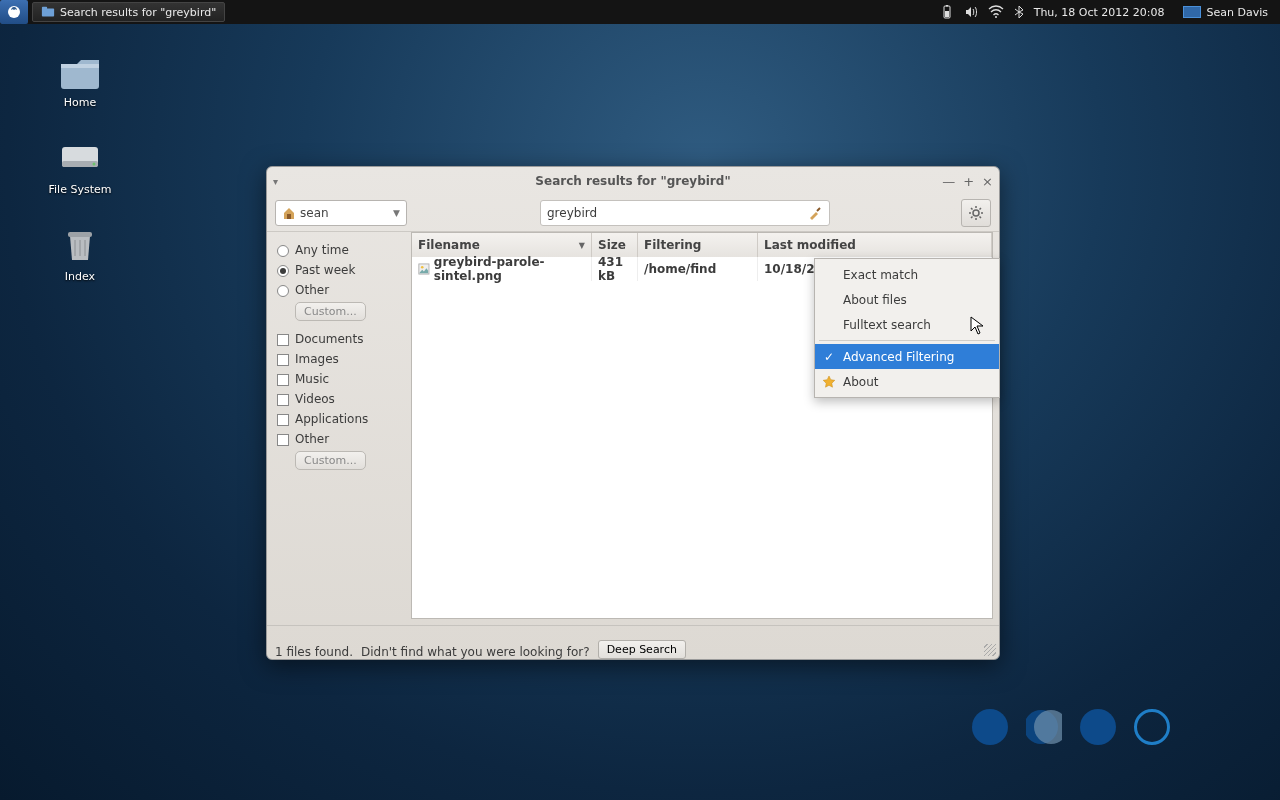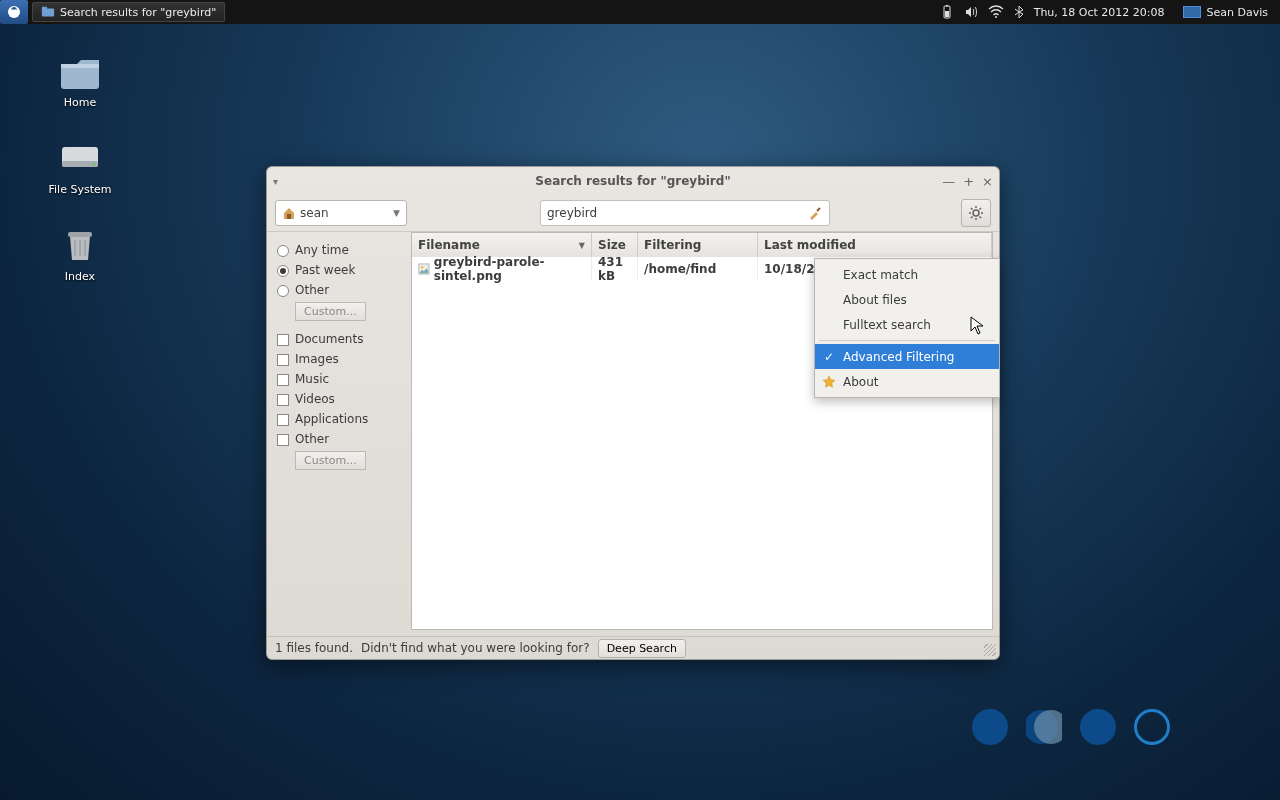--- a/index.html
+++ b/index.html
@@ -43,38 +43,38 @@
 .search { width: 290px; height: 26px; border: 1px solid #c4c1bd; border-radius: 3px; background: #fff; display: flex; align-items: center; padding: 0 6px; font-size: 12px; margin-left: 125px; }
 .search .broom { margin-left: auto; }
 .gear { width: 30px; height: 28px; border: 1px solid #b7b4b0; border-radius: 3px; background: linear-gradient(#f2f0ed,#e0ddd9); display: flex; align-items: center; justify-content: center; margin-left: auto; }
 
 .body { flex: 1; display: flex; border-top: 1px solid #ccc9c4; }
 .sidebar { width: 144px; padding: 8px 10px; font-size: 12px; color: #3c3c3c; }
 .radio-row, .check-row { display: flex; align-items: flex-end; gap: 6px; padding: 3px 0; }
 .radio { width: 12px; height: 12px; border-radius: 50%; border: 1px solid #888; background: #fff; display: inline-flex; align-items: center; justify-content: center; }
 .radio.checked::after { content: ""; width: 6px; height: 6px; border-radius: 50%; background: #3c3c3c; }
 .check { width: 12px; height: 12px; border: 1px solid #888; background: #fff; }
-.custom-btn { margin: 2px 0 8px 18px; font-size: 11px; padding: 2px 8px; border: 1px solid #bcb9b4; border-radius: 0; background: linear-gradient(#f2f0ed,#e2dfdb); color: #888; }
+.custom-btn { margin: 2px 0 8px 18px; font-size: 11px; padding: 2px 8px; border: 1px solid #bcb9b4; border-radius: 5px; background: linear-gradient(#f2f0ed,#e2dfdb); color: #888; }
 
 .results { flex: 1; margin: 0 6px 6px 0; border: 1px solid #bcb9b4; background: #fff; display: flex; flex-direction: column; font-weight: bold; }
 .cols { display: flex; height: 24px; background: linear-gradient(#f4f2ef,#e6e3df); font-size: 12px; color: #444; }
 .col { display: flex; align-items: center; padding: 0 6px; border-right: 1px solid #cfcbc6; }
 .col.filename { flex: 0 0 180px; position: relative; }
 .col.filename .arrow { position: absolute; right: 6px; font-size: 8px; color: #666; }
 .col.size { width: 46px; }
 .col.loc { width: 120px; border: none; border-right: 1px solid #cfcbc6; background: transparent; padding: 0 6px; height: auto; border-radius: 0; }
 .col.date { flex: 1; }
 .row { display: flex; height: 24px; font-size: 12px; align-items: center; }
 .cell { padding: 0 6px; border-right: 1px solid #eee; display: flex; align-items: center; height: 100%; }
 .cell.fn { flex: 0 0 180px; gap: 4px; }
 .cell.sz { width: 46px; }
 .cell.lc { width: 120px; }
 .cell.dt { flex: 1; }
 
-.status { height: 23px; border-top: 1px solid #c6c3be; display: flex; align-items: center; padding: 0 8px; font-size: 12px; color: #3c3c3c; gap: 8px; position: relative; }
+.status { height: 34px; border-top: 1px solid #c6c3be; display: flex; align-items: flex-end; padding: 0 8px; font-size: 12px; color: #3c3c3c; gap: 8px; position: relative; }
 .deep { font-size: 11px; padding: 2px 8px; border: 1px solid #b2afaa; border-radius: 3px; background: linear-gradient(#f2f0ed,#e2dfdb); }
 .grip { position: absolute; right: 3px; bottom: 3px; width: 12px; height: 12px; background: repeating-linear-gradient(135deg, transparent 0 2px, #aaa 2px 3px); }
 
 
 .menu { position: absolute; left: 814px; top: 226px; width: 186px; background: #f2f0ed; border: 1px solid #b7b4b0; box-shadow: 0 4px 10px rgba(0,0,0,.25); font-size: 12px; color: #3c3c3c; padding: 3px 0; z-index: 10; margin-top: 32px; }
 .mi { display: flex; align-items: center; height: 25px; padding: 0 10px 0 28px; position: relative; }
 .mi .ic { position: absolute; left: 6px; width: 16px; height: 16px; display: flex; align-items: center; justify-content: center; }
 .mi.sel { background: #2f7ed8; color: #fff; }
 .sep { height: 1px; background: #d0cdc8; margin: 3px 4px; }
 .cursor { position: absolute; left: 970px; top: 316px; z-index: 20; pointer-events: none; }

